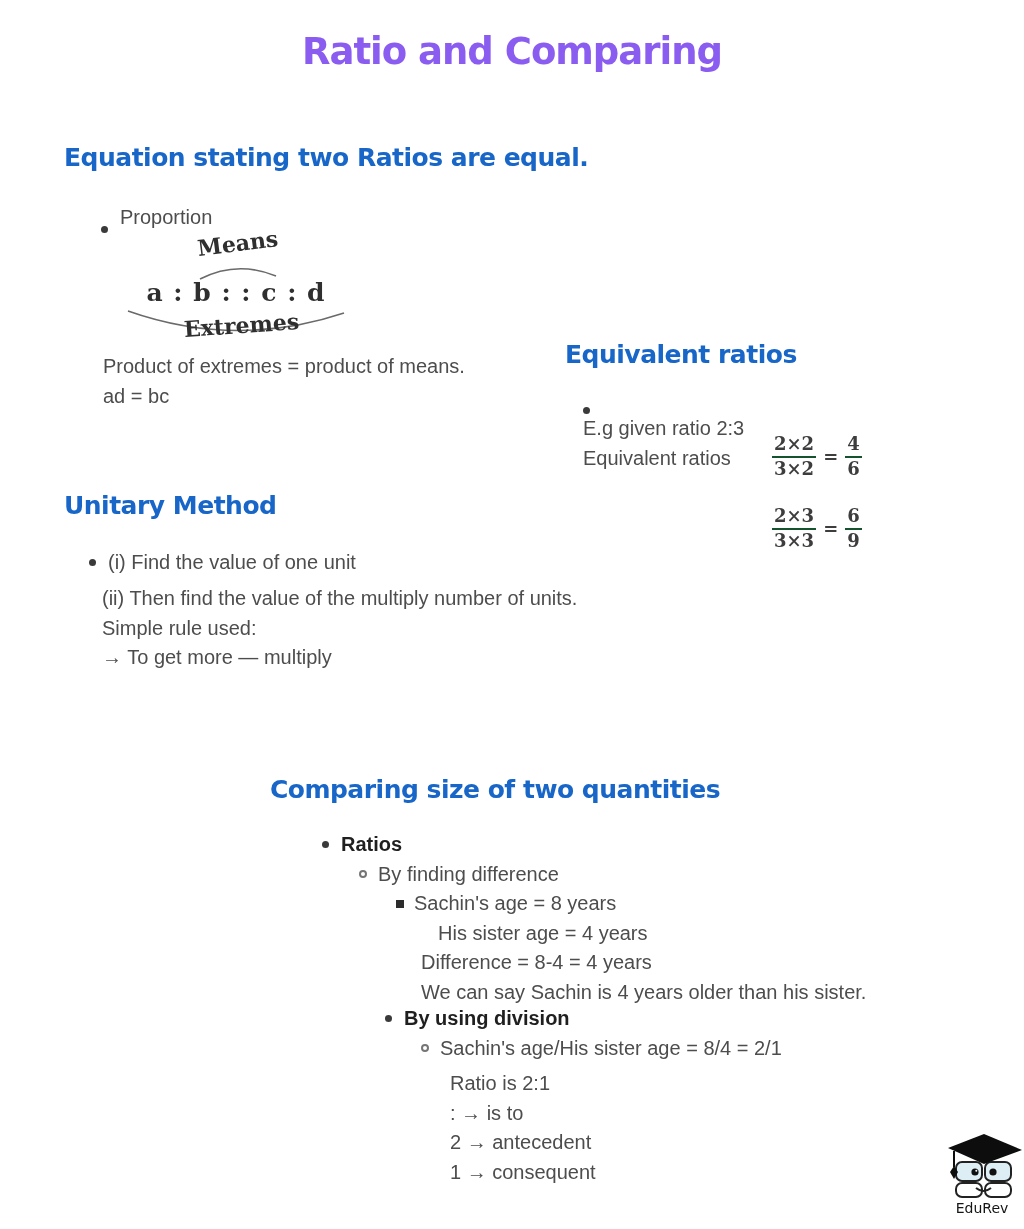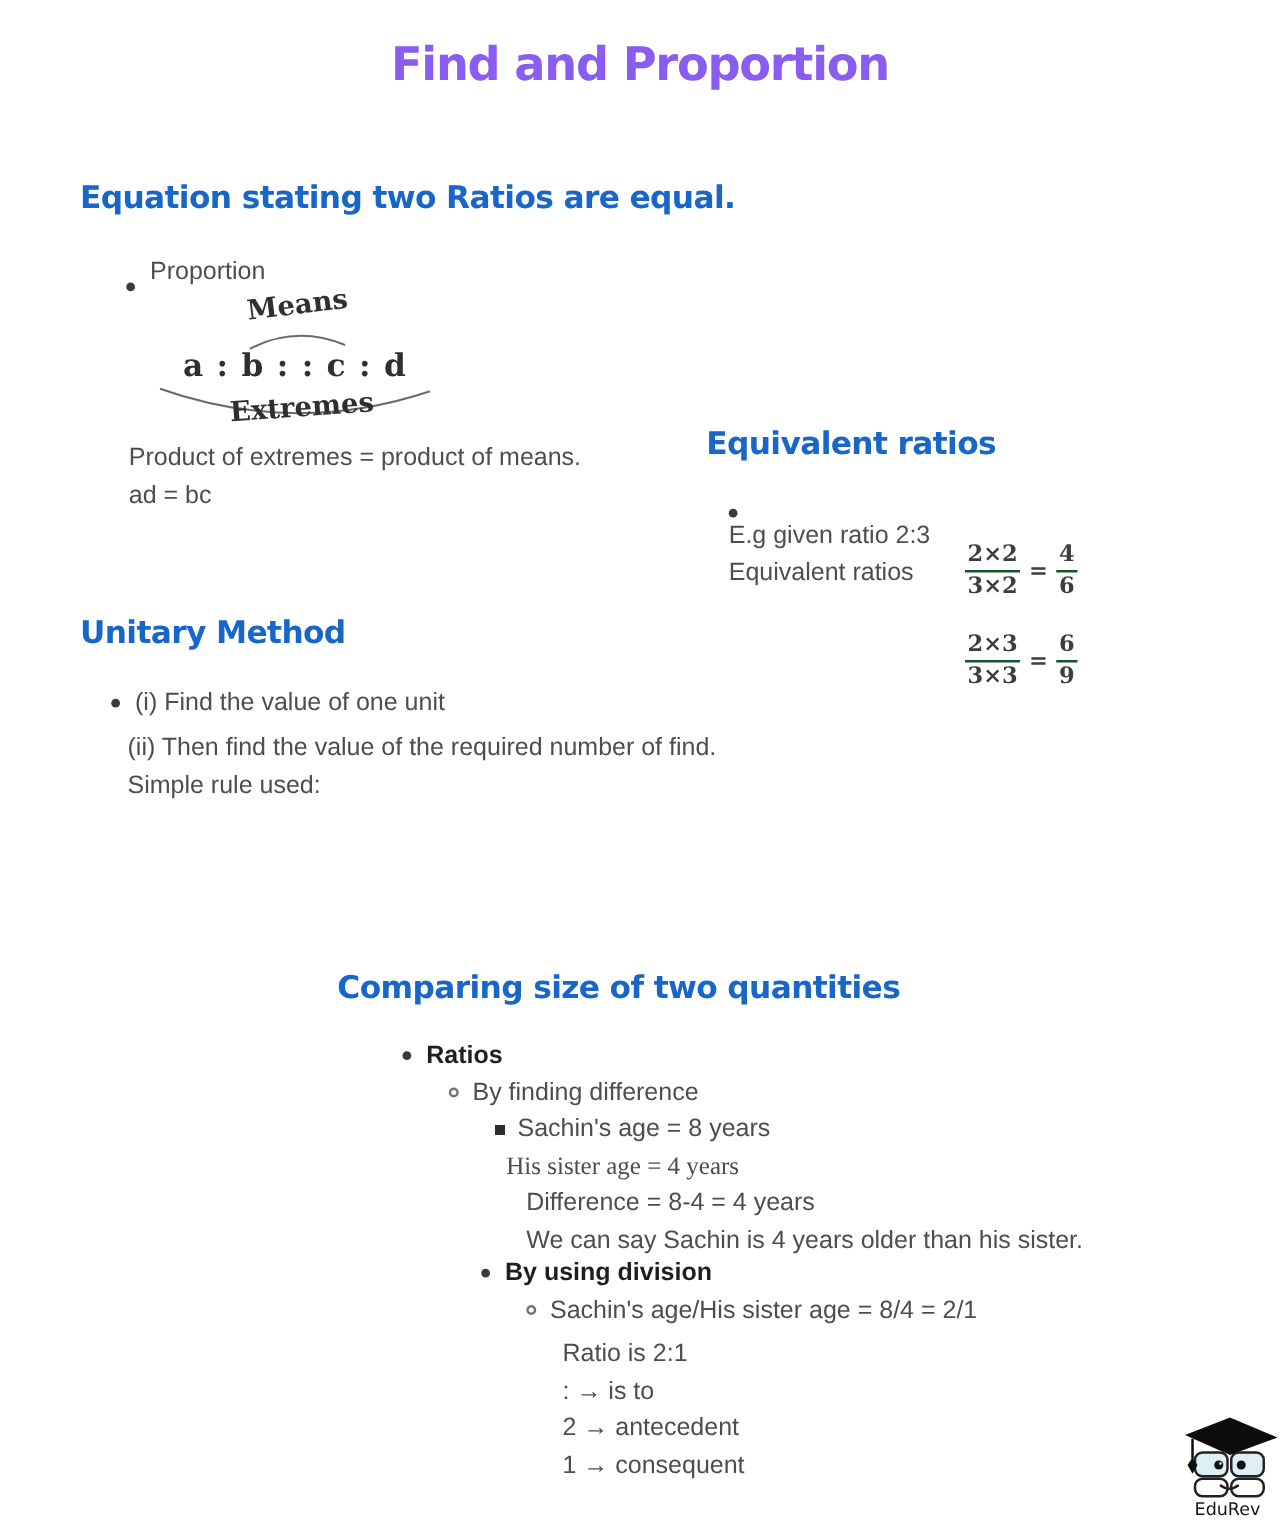--- a/index.html
+++ b/index.html
@@ -41,21 +41,21 @@
   .frac-eq{margin:0 7px;}
   
   .diagram text{font-family:"DejaVu Serif","Liberation Serif",serif;fill:#2f2f2f;}
   
   .logo{display:flex;flex-direction:column;align-items:center;}
   .logo-text{font-family:"DejaVu Sans",sans-serif;font-weight:400;font-size:14px;color:#151515;margin-top:1px;}
 </style>
 </head>
 <body>
 
-<div class="abs page-title">Find and Proportion</div>
+<div class="abs page-title">Ratio and Comparing</div>
 
 <div class="abs hd" style="top:143px;left:64px;">Equation stating two Ratios are equal.</div>
 
 <div class="abs row body-text" style="top:203px;left:101px;align-items:flex-end;">
   <span class="dot"></span>
   <span>Proportion</span>
 </div>
 
 <svg class="abs diagram" style="top:229px;left:124px;" width="224" height="120" viewBox="0 0 224 120">
   <text x="114" y="22" font-size="22" font-weight="bold" text-anchor="middle" transform="rotate(-7 114 16)">Means</text>
@@ -103,41 +103,42 @@
 </div>
 
 <div class="abs hd" style="top:491px;left:64px;">Unitary Method</div>
 
 <div class="abs row body-text" style="top:548px;left:89px;">
   <span class="dot"></span>
   <span>(i) Find the value of one unit</span>
 </div>
 
 <div class="abs body-text para" style="top:584px;left:102px;">
-  <div>(ii) Then find the value of the required number of find.</div>
+  <div>(ii) Then find the value of the multiply number of units.</div>
   <div>Simple rule used:</div>
+  <div>→ To get more — multiply</div>
 </div>
 
 <div class="abs hd hd-center" style="top:775px;">Comparing size of two quantities</div>
 
 <div class="abs row body-text" style="top:830px;left:322px;text-align:right;">
   <span class="dot"></span>
   <span class="bold-item">Ratios</span>
 </div>
 
 <div class="abs row body-text" style="top:860px;left:359px;">
   <span class="circ"></span>
   <span>By finding difference</span>
 </div>
 
 <div class="abs row body-text" style="top:889px;left:396px;">
   <span class="sq"></span>
   <span>Sachin's age = 8 years</span>
 </div>
-<div class="abs body-text" style="top:919px;left:405px;font-family:Liberation Serif, serif;">His sister age = 4 years</div>
+<div class="abs body-text" style="top:919px;left:438px;">His sister age = 4 years</div>
 <div class="abs body-text" style="top:948px;left:421px;">Difference = 8-4 = 4 years</div>
 <div class="abs body-text" style="top:978px;left:421px;">We can say Sachin is 4 years older than his sister.</div>
 
 <div class="abs row body-text" style="top:1004px;left:385px;">
   <span class="dot"></span>
   <span class="bold-item">By using division</span>
 </div>
 
 <div class="abs row body-text" style="top:1034px;left:421px;">
   <span class="circ"></span>

